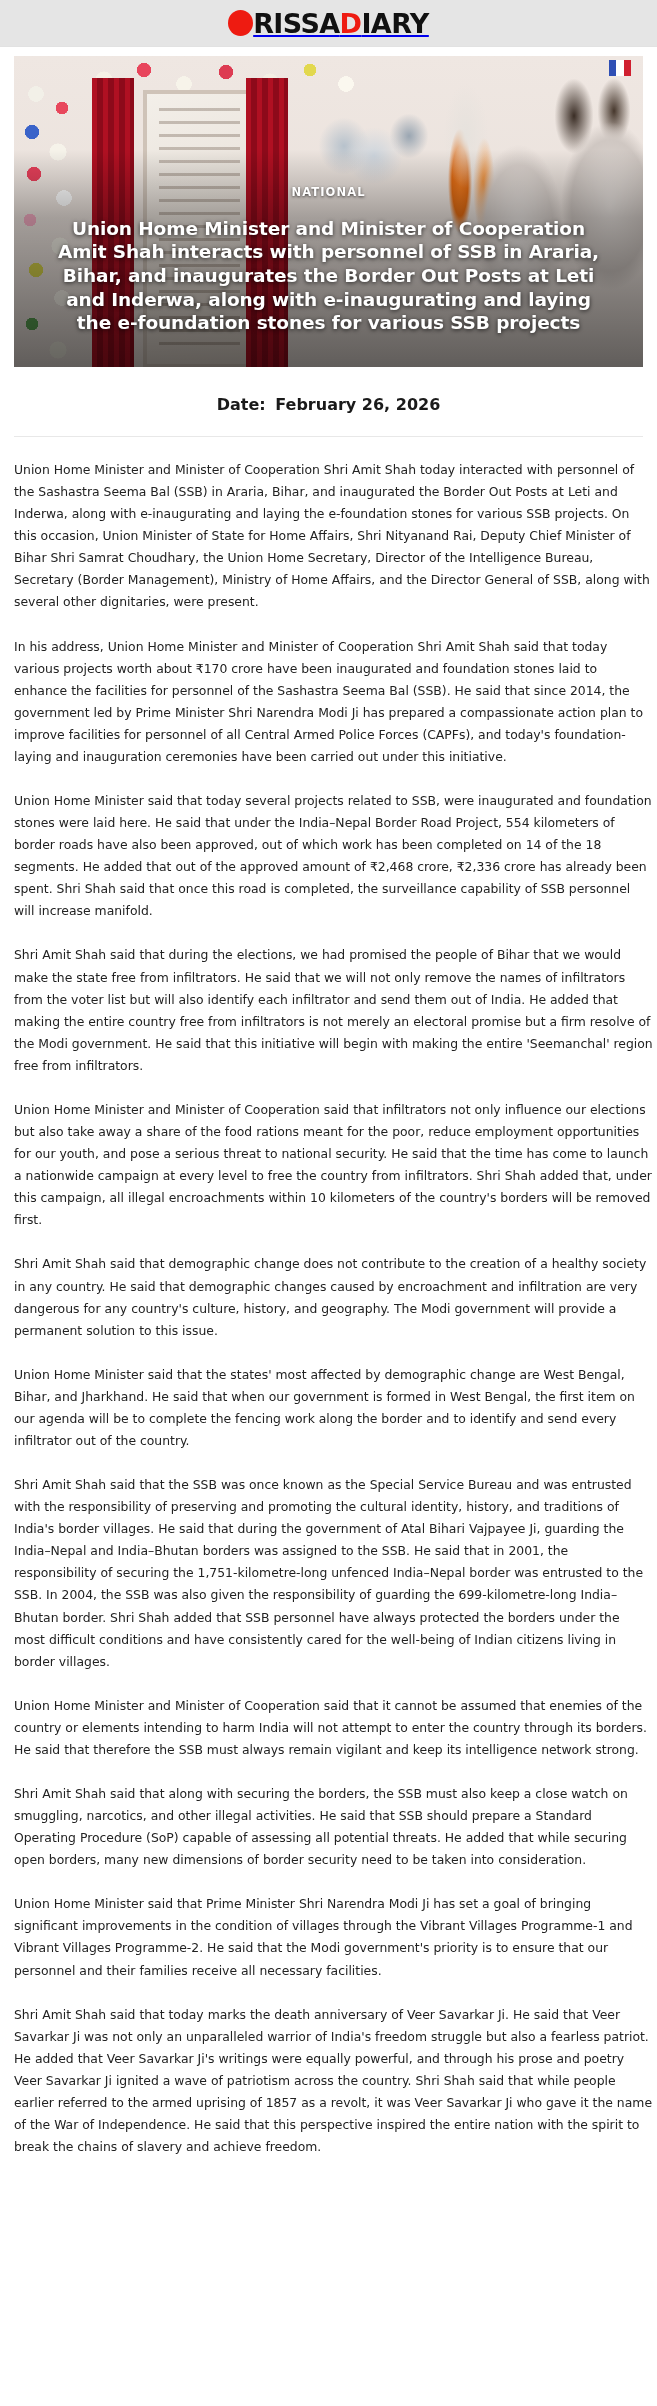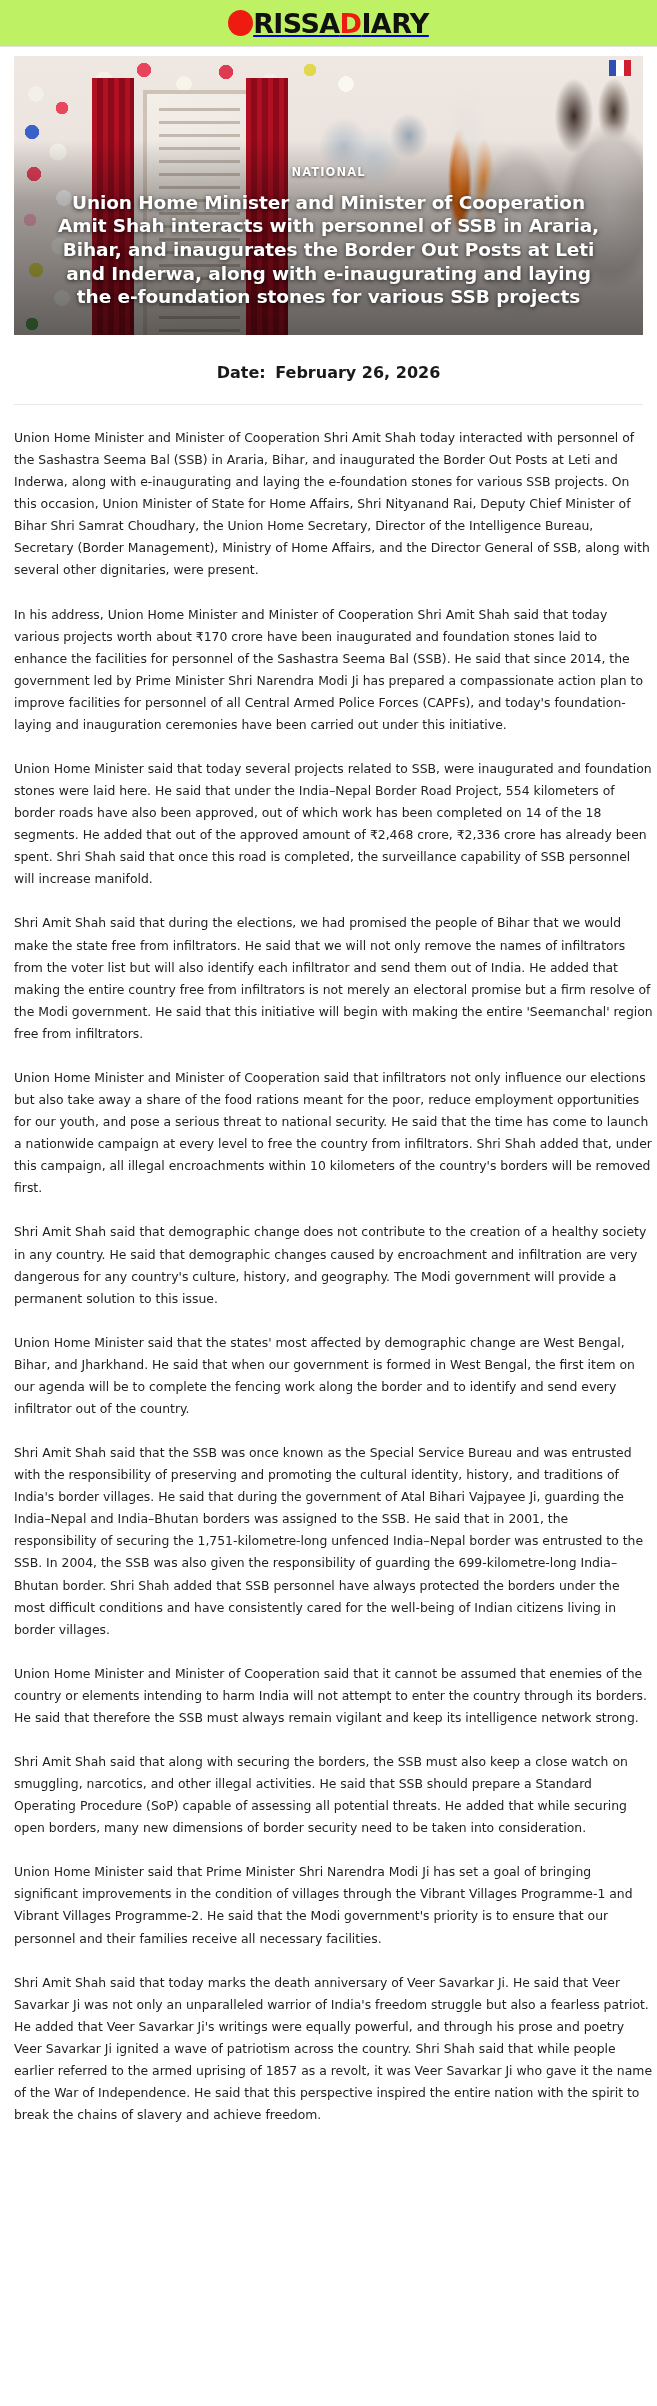--- a/index.html
+++ b/index.html
@@ -15,21 +15,21 @@
     -webkit-font-smoothing: antialiased;
   }
   .page { width: 657px; margin: 0 auto; background:#fff; }
 
   
   .masthead {
     height: 46px;
     display: flex;
     align-items: center;
     justify-content: center;
-    background: #bef264;
+    background: #e5e5e5;
   }
   .logo {
     display: flex;
     align-items: center;
     font-family: "DejaVu Sans", "Liberation Sans", sans-serif;
     font-weight: 900;
     font-size: 27px;
     letter-spacing: -0.6px;
     line-height: 1;
   }
@@ -50,21 +50,21 @@
     width: 100%;
   }
 
   
   .hero-wrap {
     padding: 9px 14px 0 14px;
   }
   .hero {
     position: relative;
     width: 629px;
-    height: 279px;
+    height: 311px;
     overflow: hidden;
     padding-left: 36px;
   }
   .hero-photo {
     position: absolute;
     inset: 0;
     background:
       
       radial-gradient(ellipse 70px 120px at 596px 150px, #e8e2de 0%, #cfc7c2 55%, rgba(207,199,194,0) 70%),
       radial-gradient(ellipse 62px 120px at 505px 175px, #f1ece9 0%, #d8d0cb 55%, rgba(216,208,203,0) 72%),
@@ -156,21 +156,21 @@
     margin-bottom: 11px;
     text-shadow: 0 1px 3px rgba(0,0,0,.7);
   }
   .hero-title {
     color: #ffffff;
     font-size: 18.5px;
     font-weight: 700;
     line-height: 1.28;
     letter-spacing: -0.1px;
     text-shadow: 0 1px 4px rgba(0,0,0,.75);
-    margin: 12px;
+    margin: 18px;
   }
 
   
   .date-row {
     text-align: center;
     padding: 28px 0 22px 0;
     font-size: 16px;
     font-weight: 700;
     color: #1a1a1a;
   }

